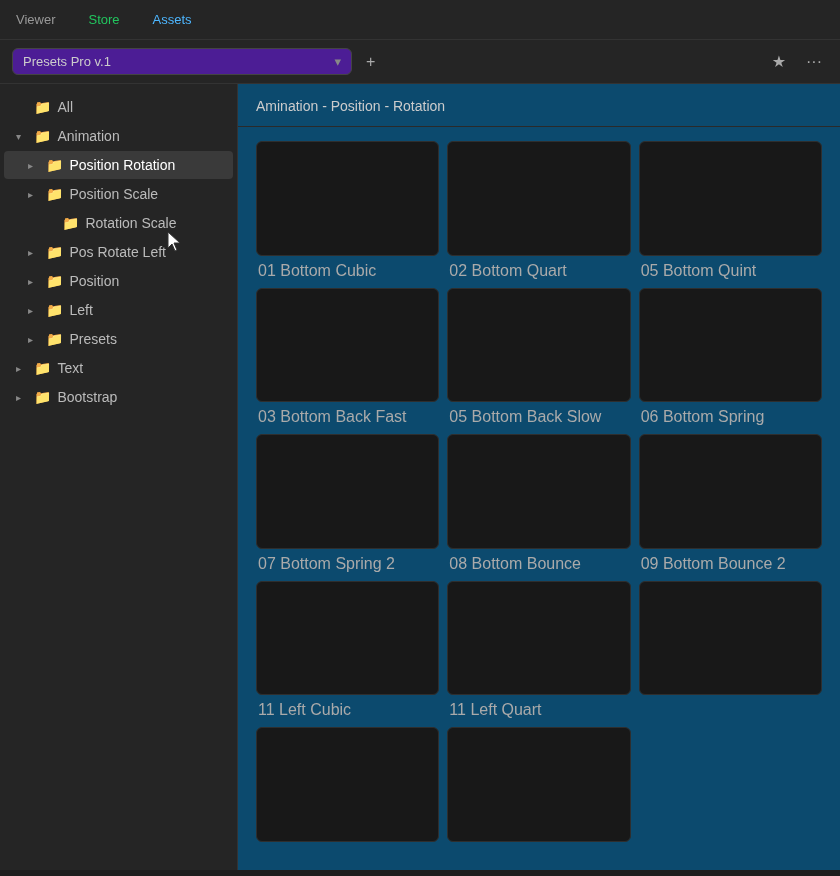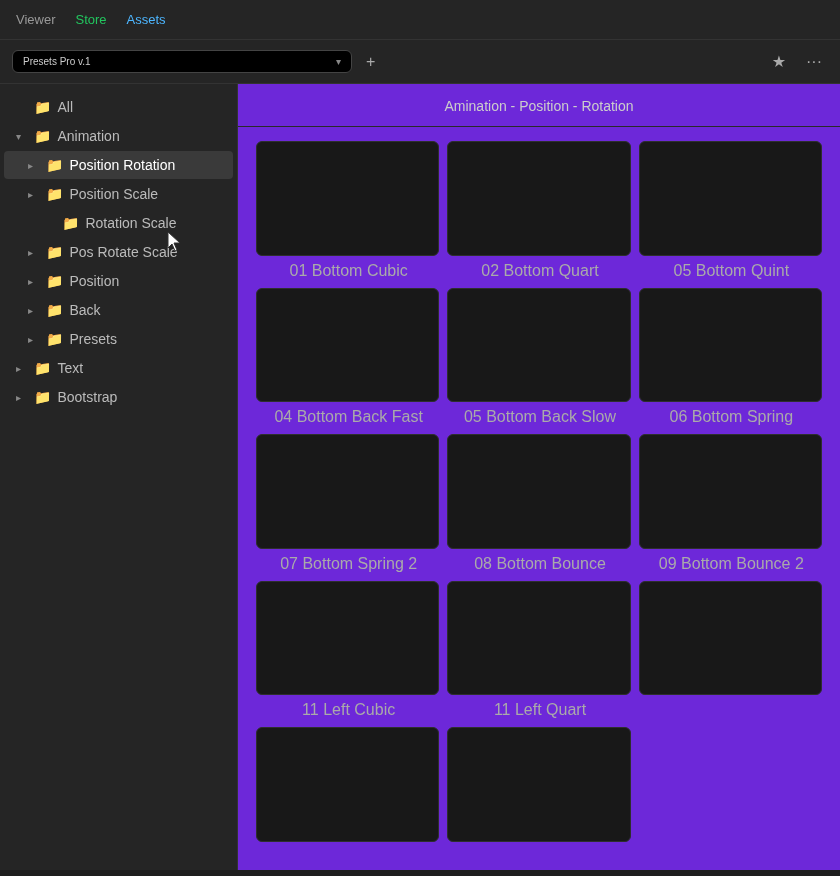--- a/index.html
+++ b/index.html
@@ -12,21 +12,21 @@
       height: 876px;
       overflow: hidden;
     }
 
     
     .top-nav {
       display: flex;
       align-items: center;
       padding: 10px 16px;
       background: #252525;
-      gap: 20px;
+      gap: 33px;
       border-bottom: 1px solid #333;
     }
     .nav-tab {
       color: #999;
       cursor: pointer;
       font-size: 13px;
       padding: 2px 0;
     }
     .nav-tab.active {
       color: #22c55e;
@@ -35,26 +35,26 @@
     
     .toolbar {
       display: flex;
       align-items: center;
       padding: 8px 12px;
       background: #252525;
       border-bottom: 1px solid #333;
       gap: 8px;
     }
     .preset-dropdown {
-      background: #000000;
+      background: #4c1d95;
       border: 1px solid #444;
       border-radius: 6px;
       color: #ccc;
       padding: 5px 10px;
-      font-size: 10px;
+      font-size: 13px;
       display: flex;
       align-items: center;
       gap: 16px;
       cursor: pointer;
       flex: 1;
       max-width: 340px;
     }
     .preset-dropdown .chevron {
       margin-left: auto;
       color: #888;
@@ -110,24 +110,23 @@
     }
     .sidebar-item .label {
       font-size: 14px;
     }
     .indent-1 { padding-left: 24px; }
     .indent-2 { padding-left: 40px; }
 
     
     .content {
       flex: 1;
-      background: #6d28d9;
+      background: #0c4a6e;
       overflow-y: auto;
       padding: 0;
-      text-align: center;
     }
     .content::-webkit-scrollbar { width: 6px; }
     .content::-webkit-scrollbar-thumb { background: #444; border-radius: 3px; }
 
     .content-header {
       padding: 14px 18px 12px;
       font-size: 14px;
       color: #ccc;
       font-weight: 500;
       border-bottom: 1px solid #2a2a2a;
@@ -218,33 +217,33 @@
 
     <div class="sidebar-item indent-2">
       <span class="expand-arrow"></span>
       <span class="folder-icon">📁</span>
       <span class="label">Rotation Scale</span>
     </div>
 
     <div class="sidebar-item indent-1">
       <span class="expand-arrow">▸</span>
       <span class="folder-icon">📁</span>
-      <span class="label">Pos Rotate Scale</span>
+      <span class="label">Pos Rotate Left</span>
     </div>
 
     <div class="sidebar-item indent-1">
       <span class="expand-arrow">▸</span>
       <span class="folder-icon">📁</span>
       <span class="label">Position</span>
     </div>
 
     <div class="sidebar-item indent-1">
       <span class="expand-arrow">▸</span>
       <span class="folder-icon">📁</span>
-      <span class="label">Back</span>
+      <span class="label">Left</span>
     </div>
 
     <div class="sidebar-item indent-1">
       <span class="expand-arrow">▸</span>
       <span class="folder-icon">📁</span>
       <span class="label">Presets</span>
     </div>
 
     <div class="sidebar-item">
       <span class="expand-arrow">▸</span>
@@ -274,21 +273,21 @@
         <span class="item-label">02 Bottom Quart</span>
       </div>
 
       <div class="grid-item">
         <div class="thumb"></div>
         <span class="item-label">05 Bottom Quint</span>
       </div>
 
       <div class="grid-item">
         <div class="thumb"></div>
-        <span class="item-label">04 Bottom Back Fast</span>
+        <span class="item-label">03 Bottom Back Fast</span>
       </div>
 
       <div class="grid-item">
         <div class="thumb"></div>
         <span class="item-label">05 Bottom Back Slow</span>
       </div>
 
       <div class="grid-item">
         <div class="thumb"></div>
         <span class="item-label">06 Bottom Spring</span>

